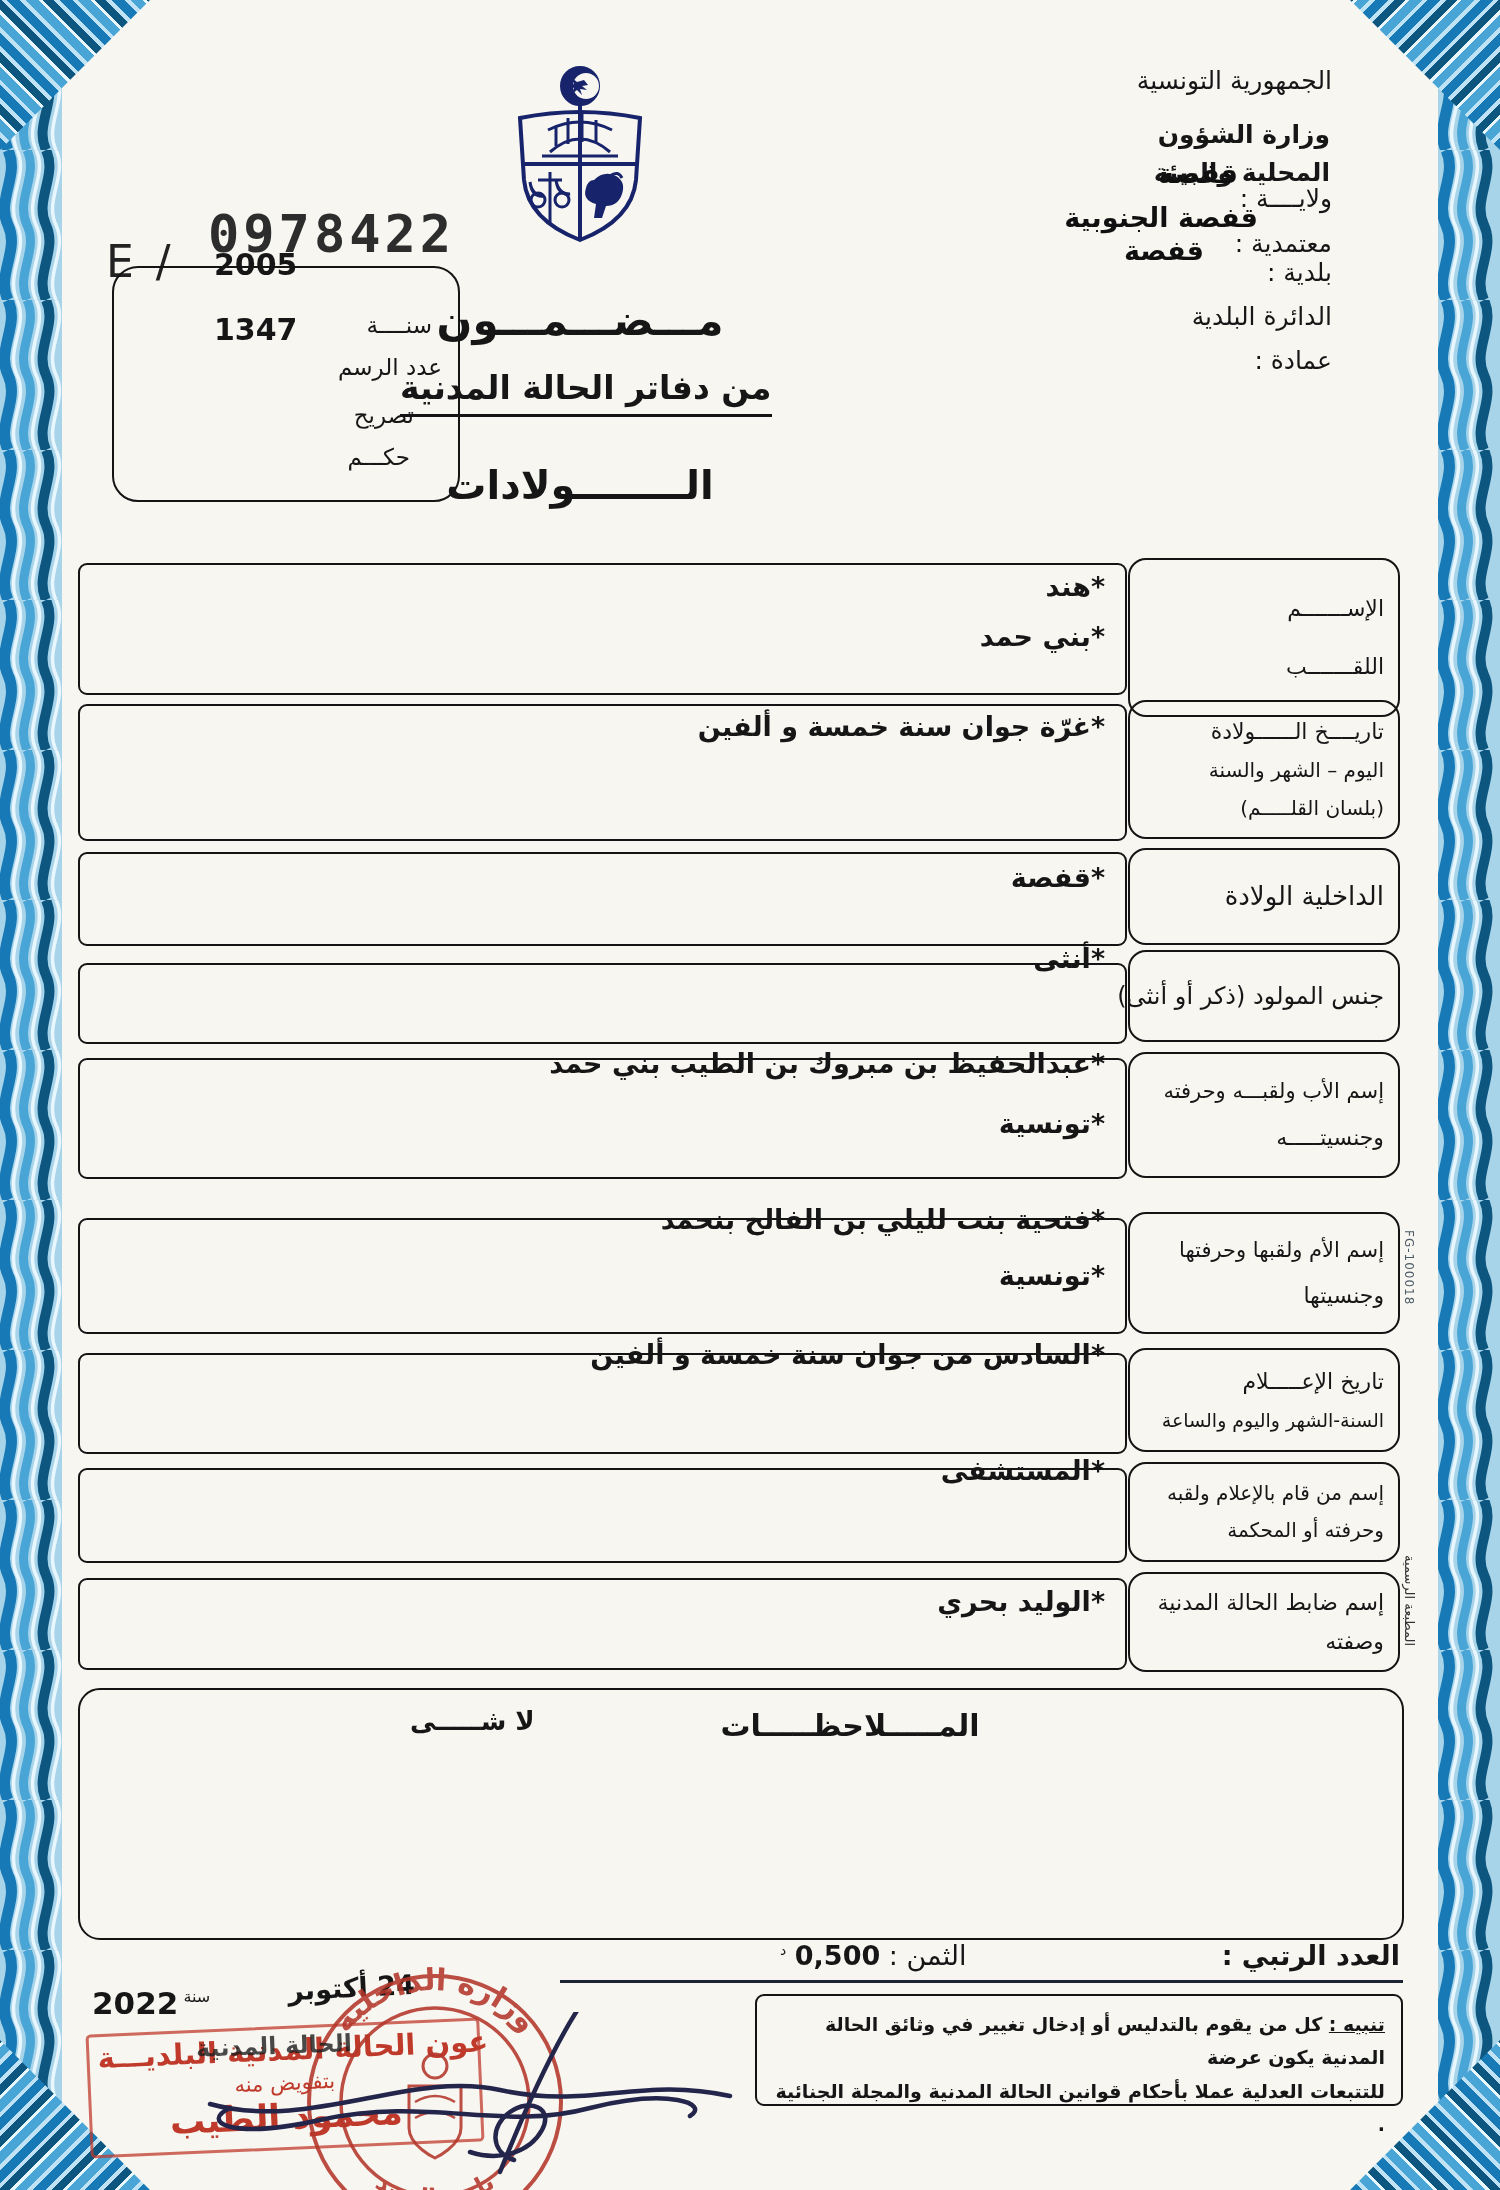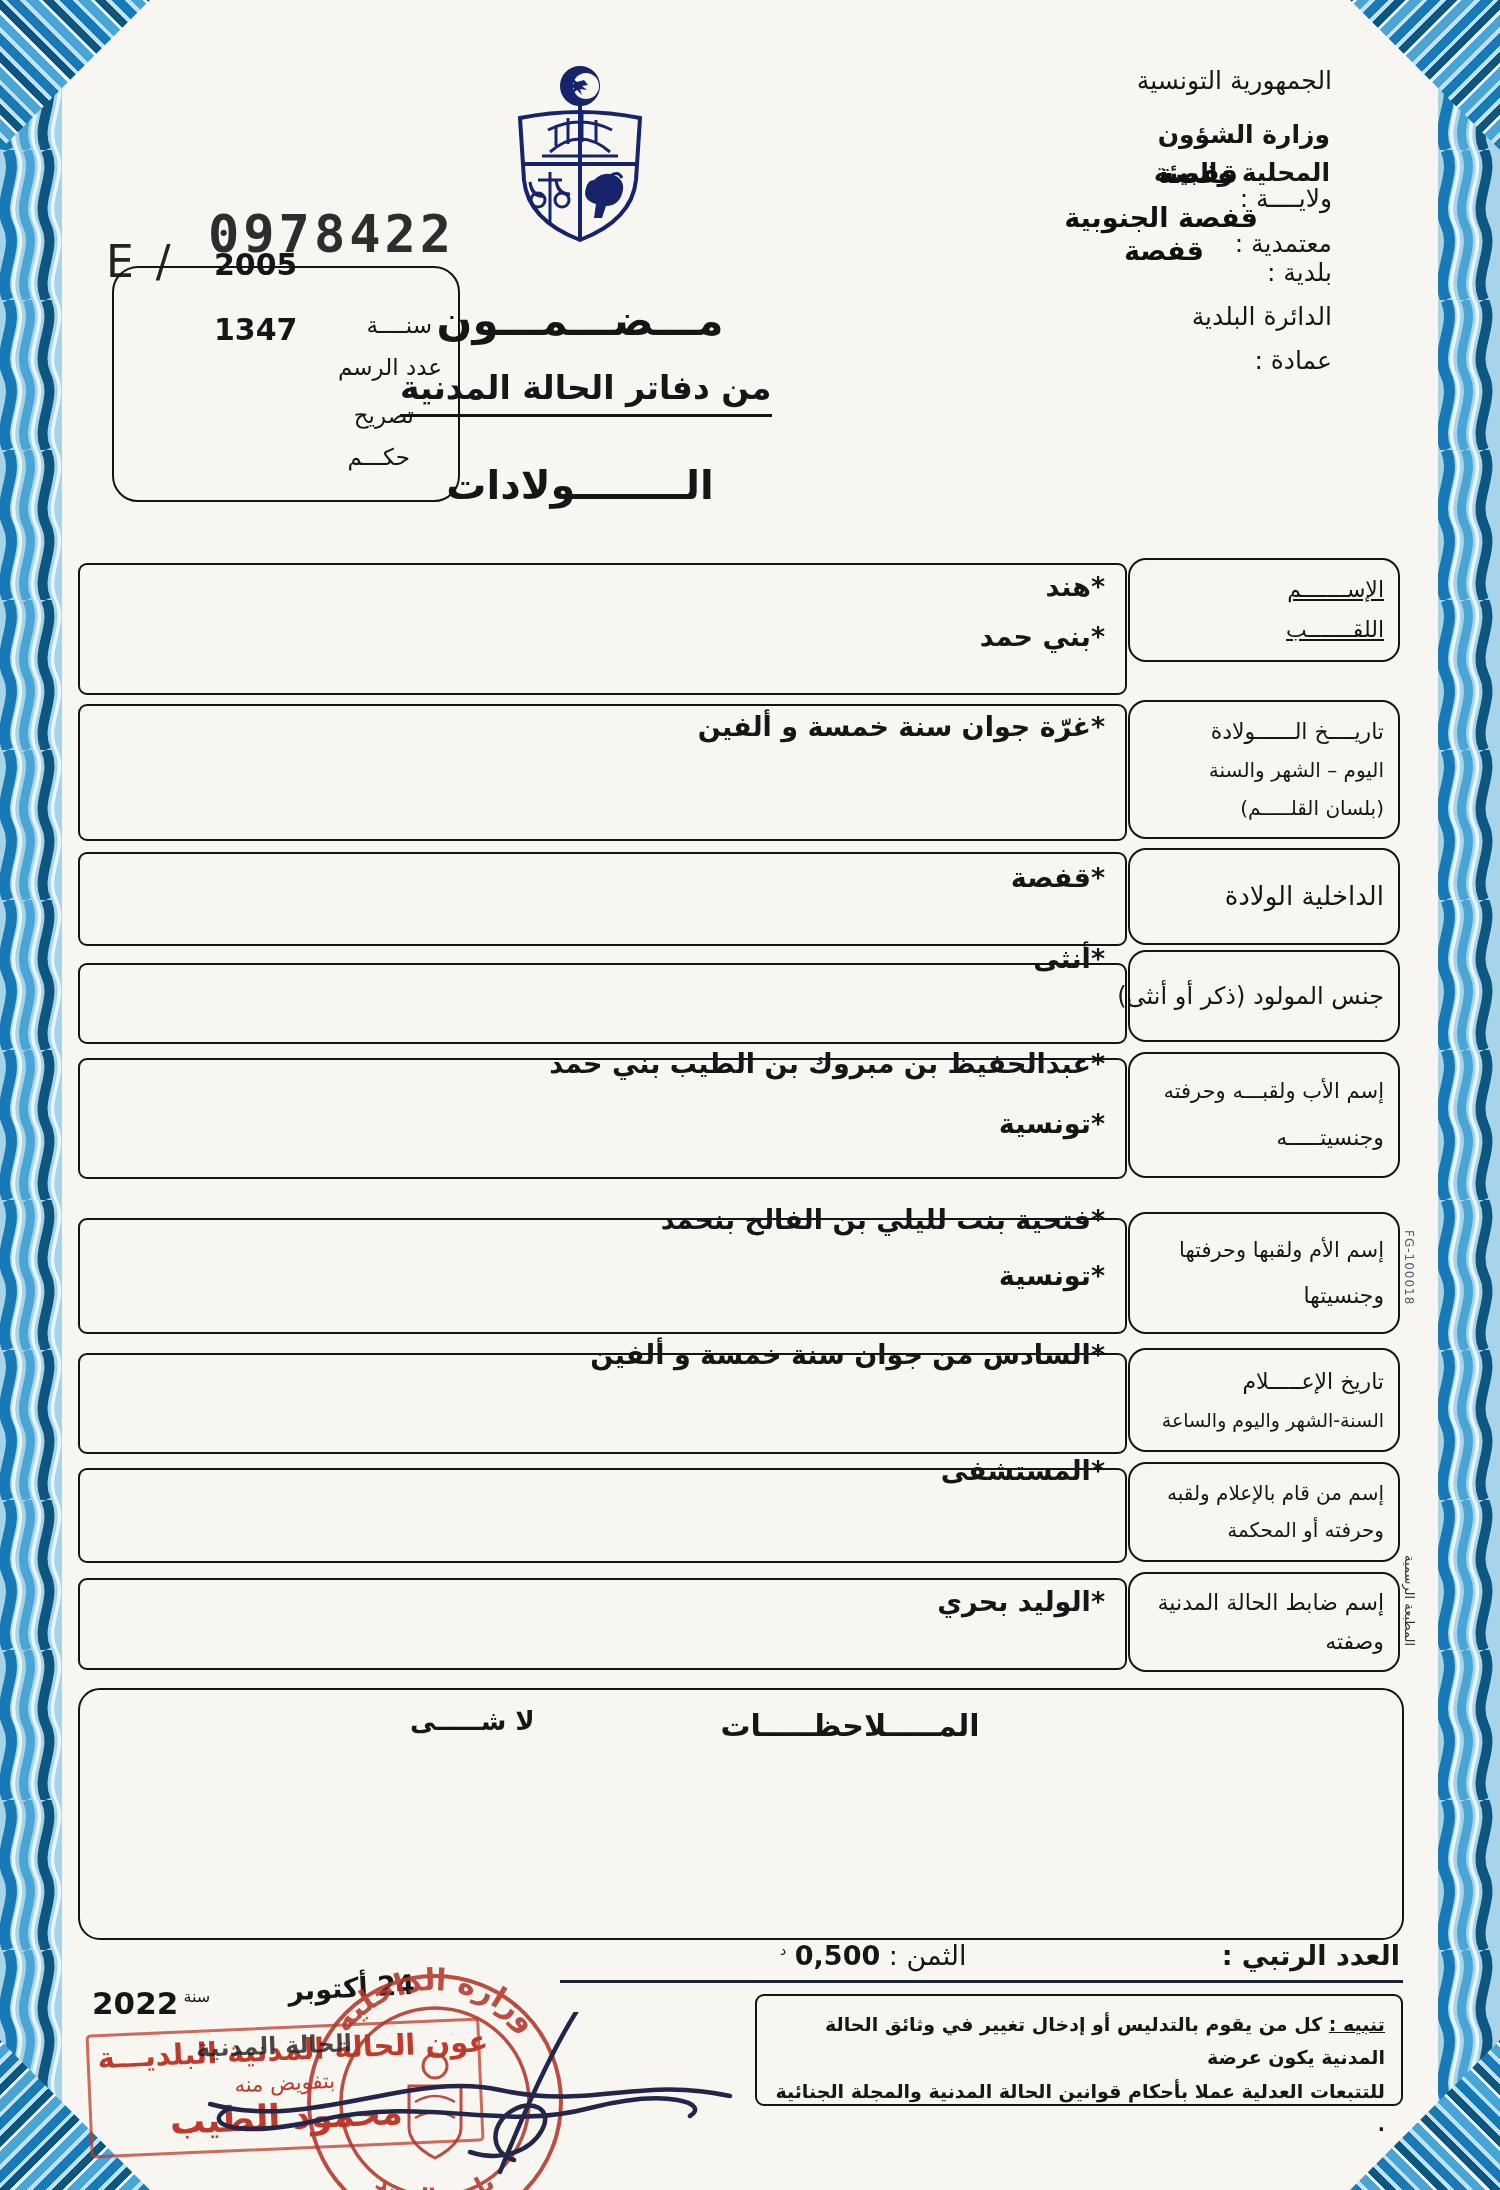--- a/index.html
+++ b/index.html
@@ -150,21 +150,21 @@
   <div class="abs rtl hdr-sm" style="right:168px;top:229px;">معتمدية :</div>
   <div class="abs rtl hdr-stamp" style="right:296px;top:235px;">قفصة</div>
   <div class="abs rtl hdr-sm" style="right:168px;top:258px;">بلدية :</div>
   <div class="abs rtl hdr-sm" style="right:168px;top:302px;">الدائرة البلدية</div>
   <div class="abs rtl hdr-sm" style="right:168px;top:346px;">عمادة :</div>
 
   <div class="vbox" style="top:563px;height:128px;">
     <span class="val" style="top:6px;">هند*</span>
     <span class="val" style="top:56px;">بني حمد*</span>
   </div>
-  <div class="lbox" style="top:558px;height:104px;text-decoration:underline;">
+  <div class="lbox" style="top:558px;height:159px;">
     <span class="lbl">الإســـــــم</span>
     <span class="lbl">اللقـــــــب</span>
   </div>
 
   <div class="vbox" style="top:704px;height:133px;">
     <span class="val" style="top:5px;">غرّة جوان سنة خمسة و ألفين*</span>
   </div>
   <div class="lbox" style="top:700px;height:139px;">
     <span class="lbl">تاريــــخ الــــــولادة</span>
     <span class="lbl" style="font-size:20px;">اليوم – الشهر والسنة</span>

